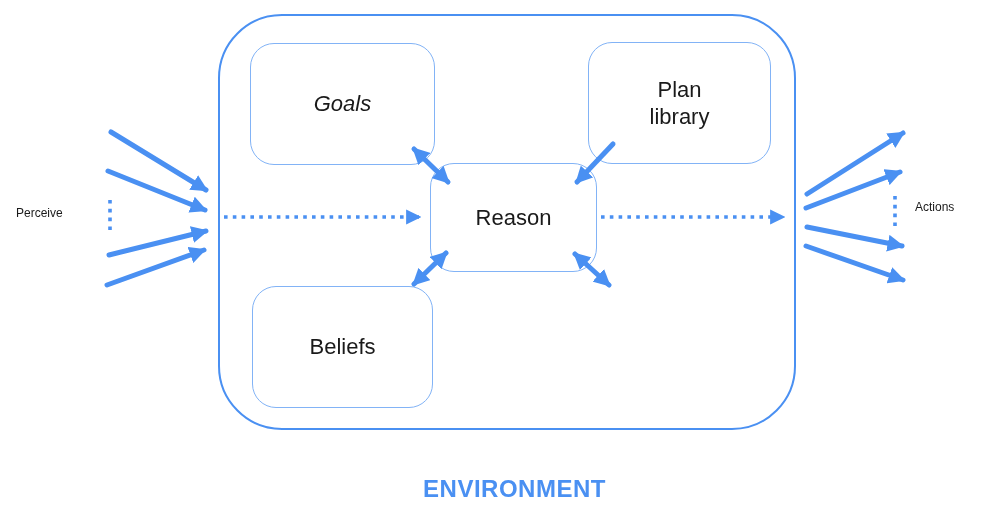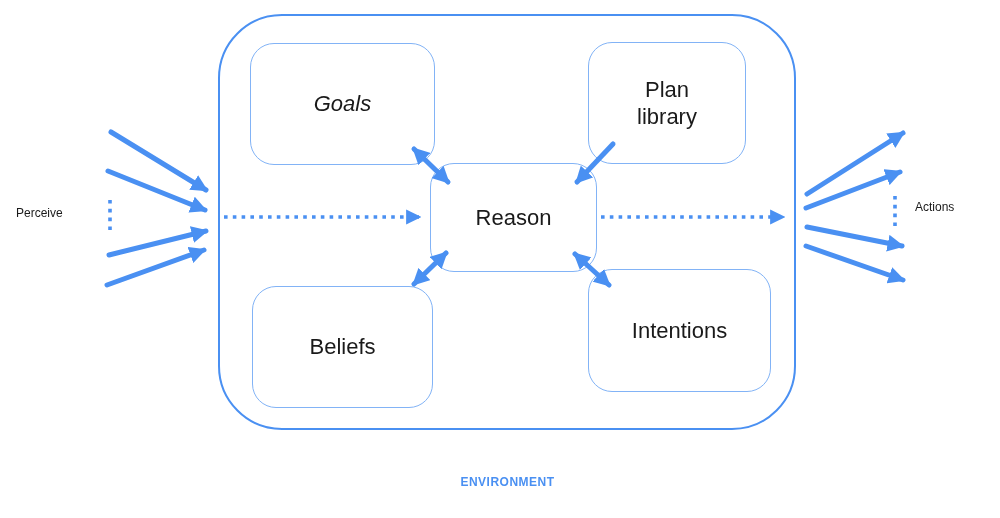--- a/index.html
+++ b/index.html
@@ -37,41 +37,41 @@
     display: flex;
     align-items: center;
     justify-content: center;
     text-align: center;
     font-size: 22px;
     line-height: 1.24;
     color: var(--ink);
     z-index: 1;
   }
   .node-goals      { left: 250px; top:  43px; width: 185px; height: 122px; font-style: italic; }
-  .node-plan       { left: 588px; top:  42px; width: 158px; height: 122px; }
+  .node-plan       { left: 588px; top:  42px; width: 183px; height: 122px; }
   .node-reason     { left: 430px; top: 163px; width: 167px; height: 109px; text-align: center; }
   .node-beliefs    { left: 252px; top: 286px; width: 181px; height: 122px; }
   .node-intentions { left: 588px; top: 269px; width: 183px; height: 123px; }
   .node .lbl { display: inline-block; }
   .node .lbl.narrow { max-width: 90px; }
   .side-label {
     position: absolute;
     font-size: 12px;
     color: var(--ink);
     z-index: 1;
     white-space: nowrap;
   }
   .label-perceive { left: 16px;  top: 206px; }
   .label-actions  { left: 915px; top: 200px; }
   .env-label {
     position: absolute;
-    left: 219px; top: 475px;
+    left: 226px; top: 475px;
     width: 577px;
     text-align: center;
-    font-size: 12px;
+    font-size: 24px;
     font-weight: 700;
     letter-spacing: 0.5px;
     color: var(--blue);
     z-index: 1;
   }
   svg.arrows-layer {
     position: absolute;
     left: 0; top: 0;
     z-index: 2;
     pointer-events: none;
@@ -103,23 +103,20 @@
   </div>
   <div class="node node-plan">
     <span class="lbl narrow">Plan library</span>
   </div>
   <div class="node node-reason">
     <span class="lbl">Reason</span>
   </div>
   <div class="node node-beliefs">
     <span class="lbl">Beliefs</span>
   </div>
-  <div class="node node-intentions">
-    <span class="lbl">Intentions</span>
-  </div>
 
   <div class="side-label label-perceive">Perceive</div>
   <div class="side-label label-actions">Actions</div>
 
   <div class="env-label">ENVIRONMENT</div>
 
   <svg class="arrows-layer" width="1000" height="518" viewBox="0 0 1000 518">
     <defs>
       <marker id="ah" viewBox="0 0 10 10" refX="8.5" refY="5" markerWidth="3.4" markerHeight="3.4" orient="auto-start-reverse" markerUnits="strokeWidth">
         <path class="ah-fill" d="M0,0 L10,5 L0,10 Z"></path>

